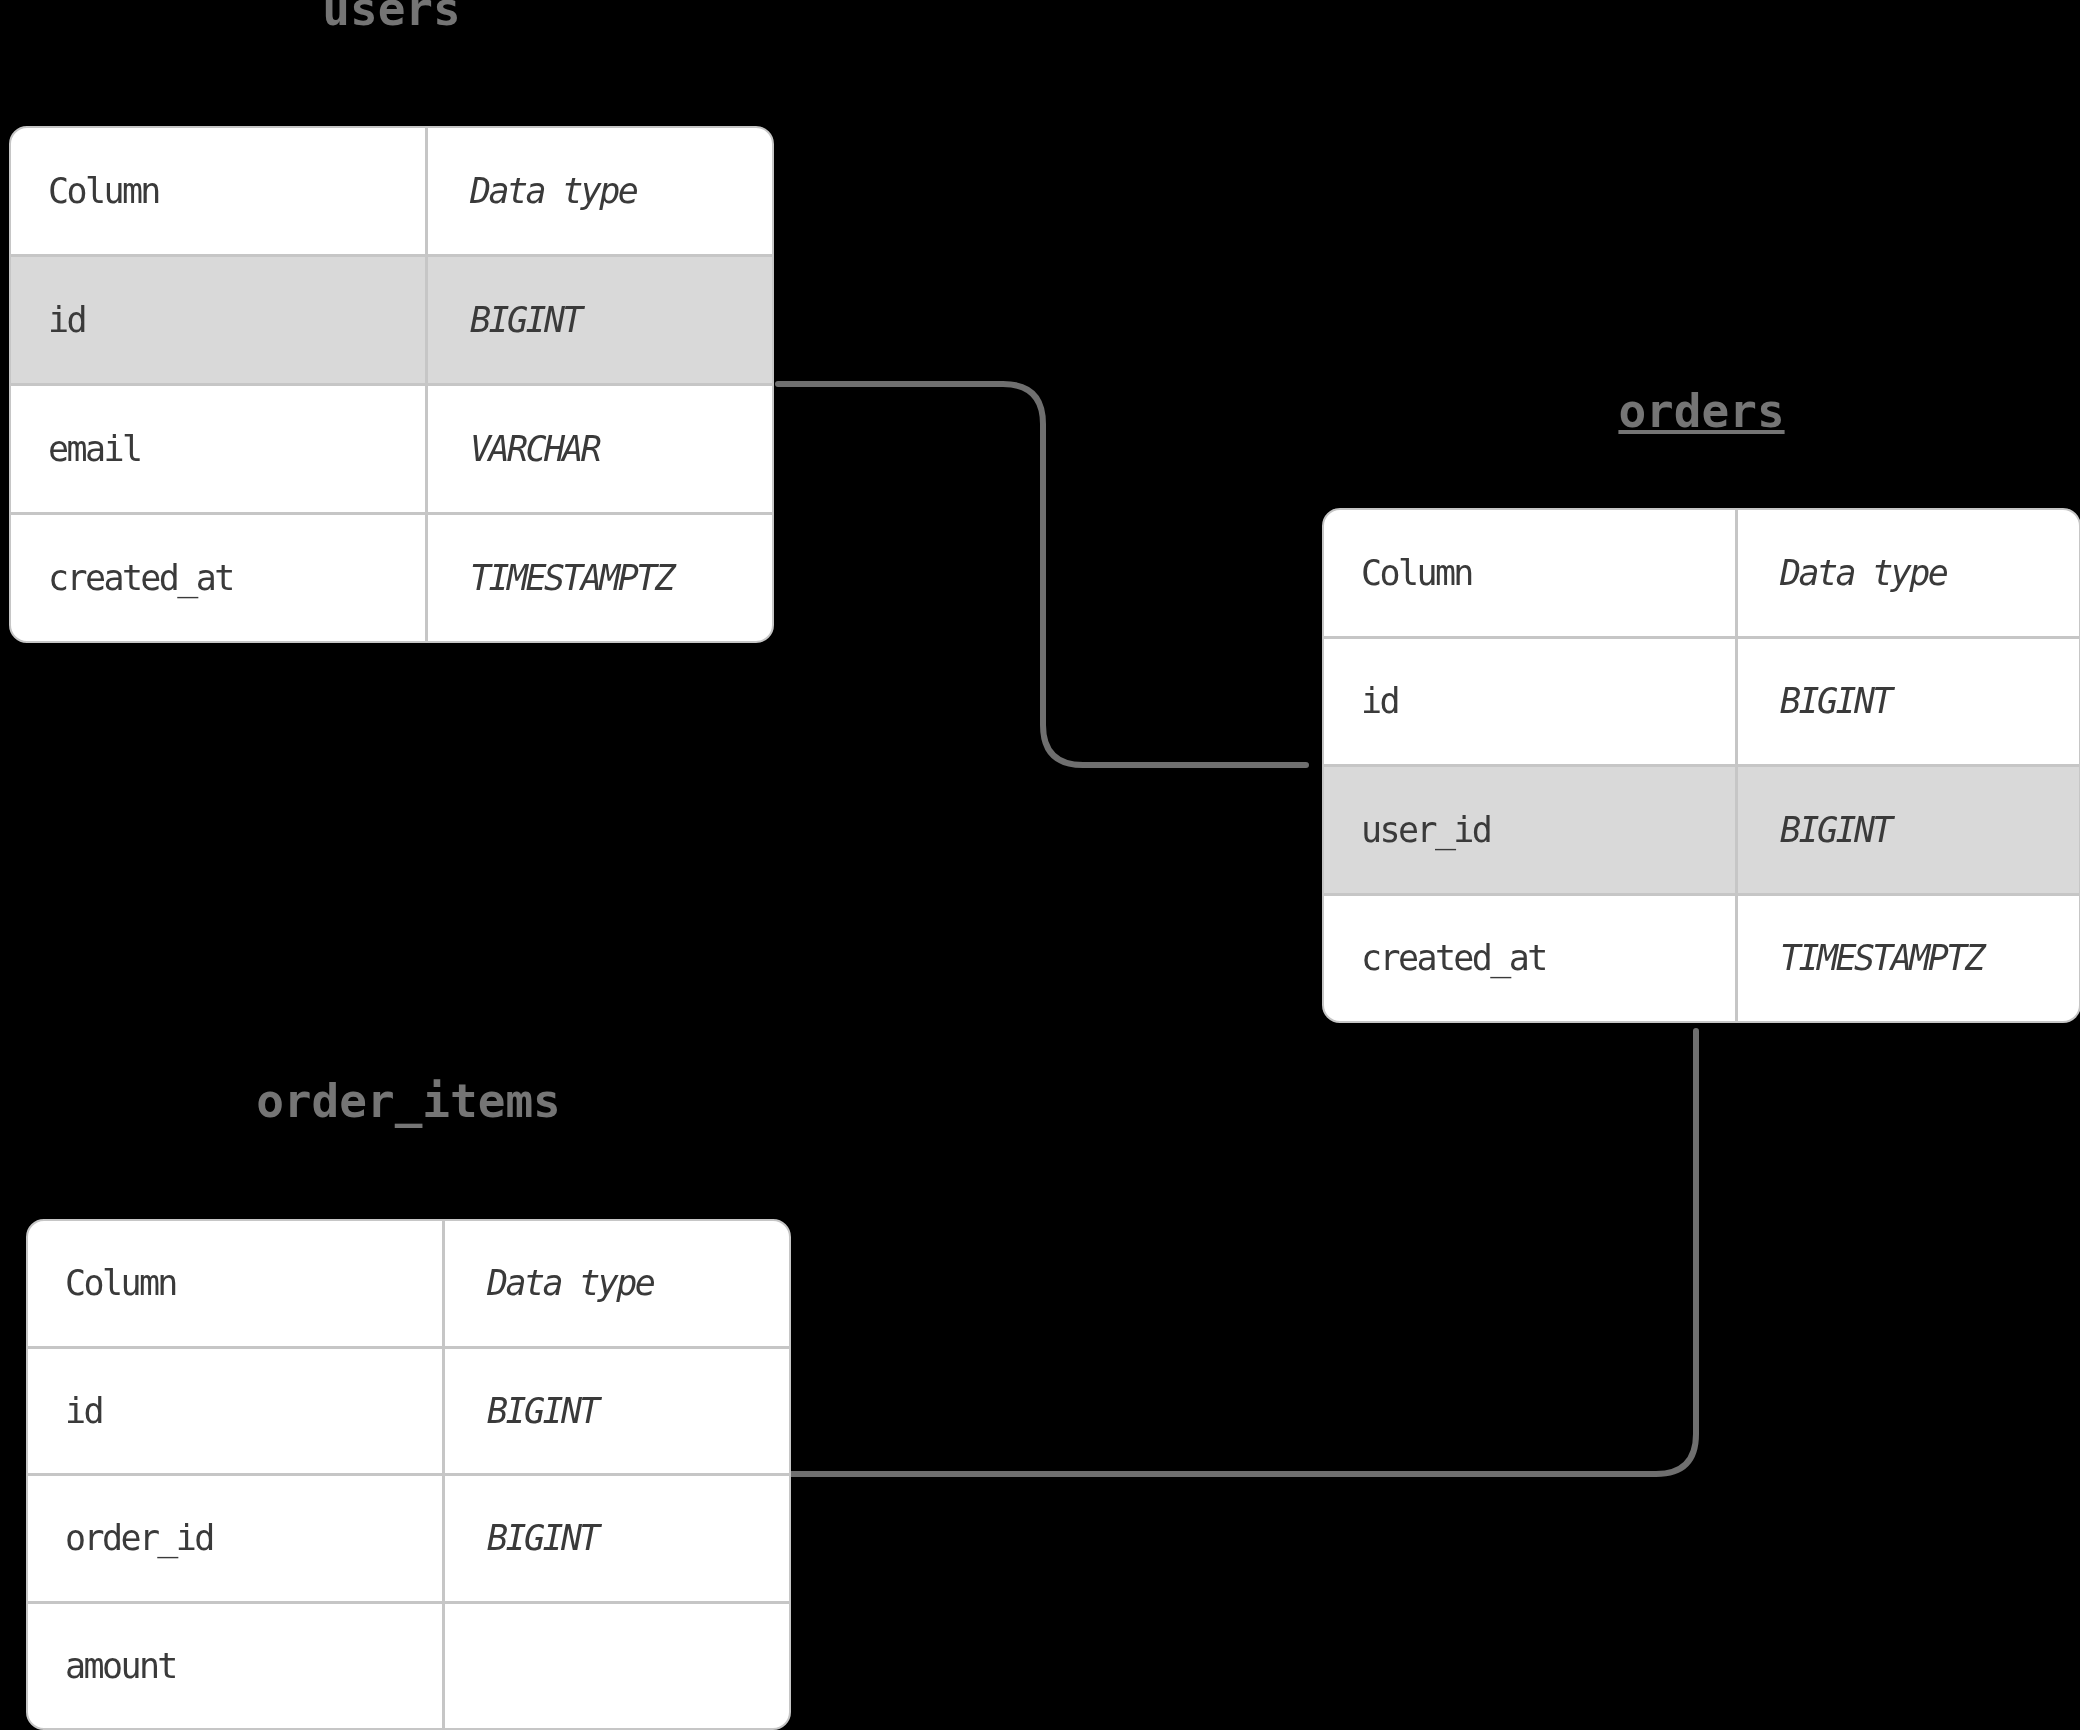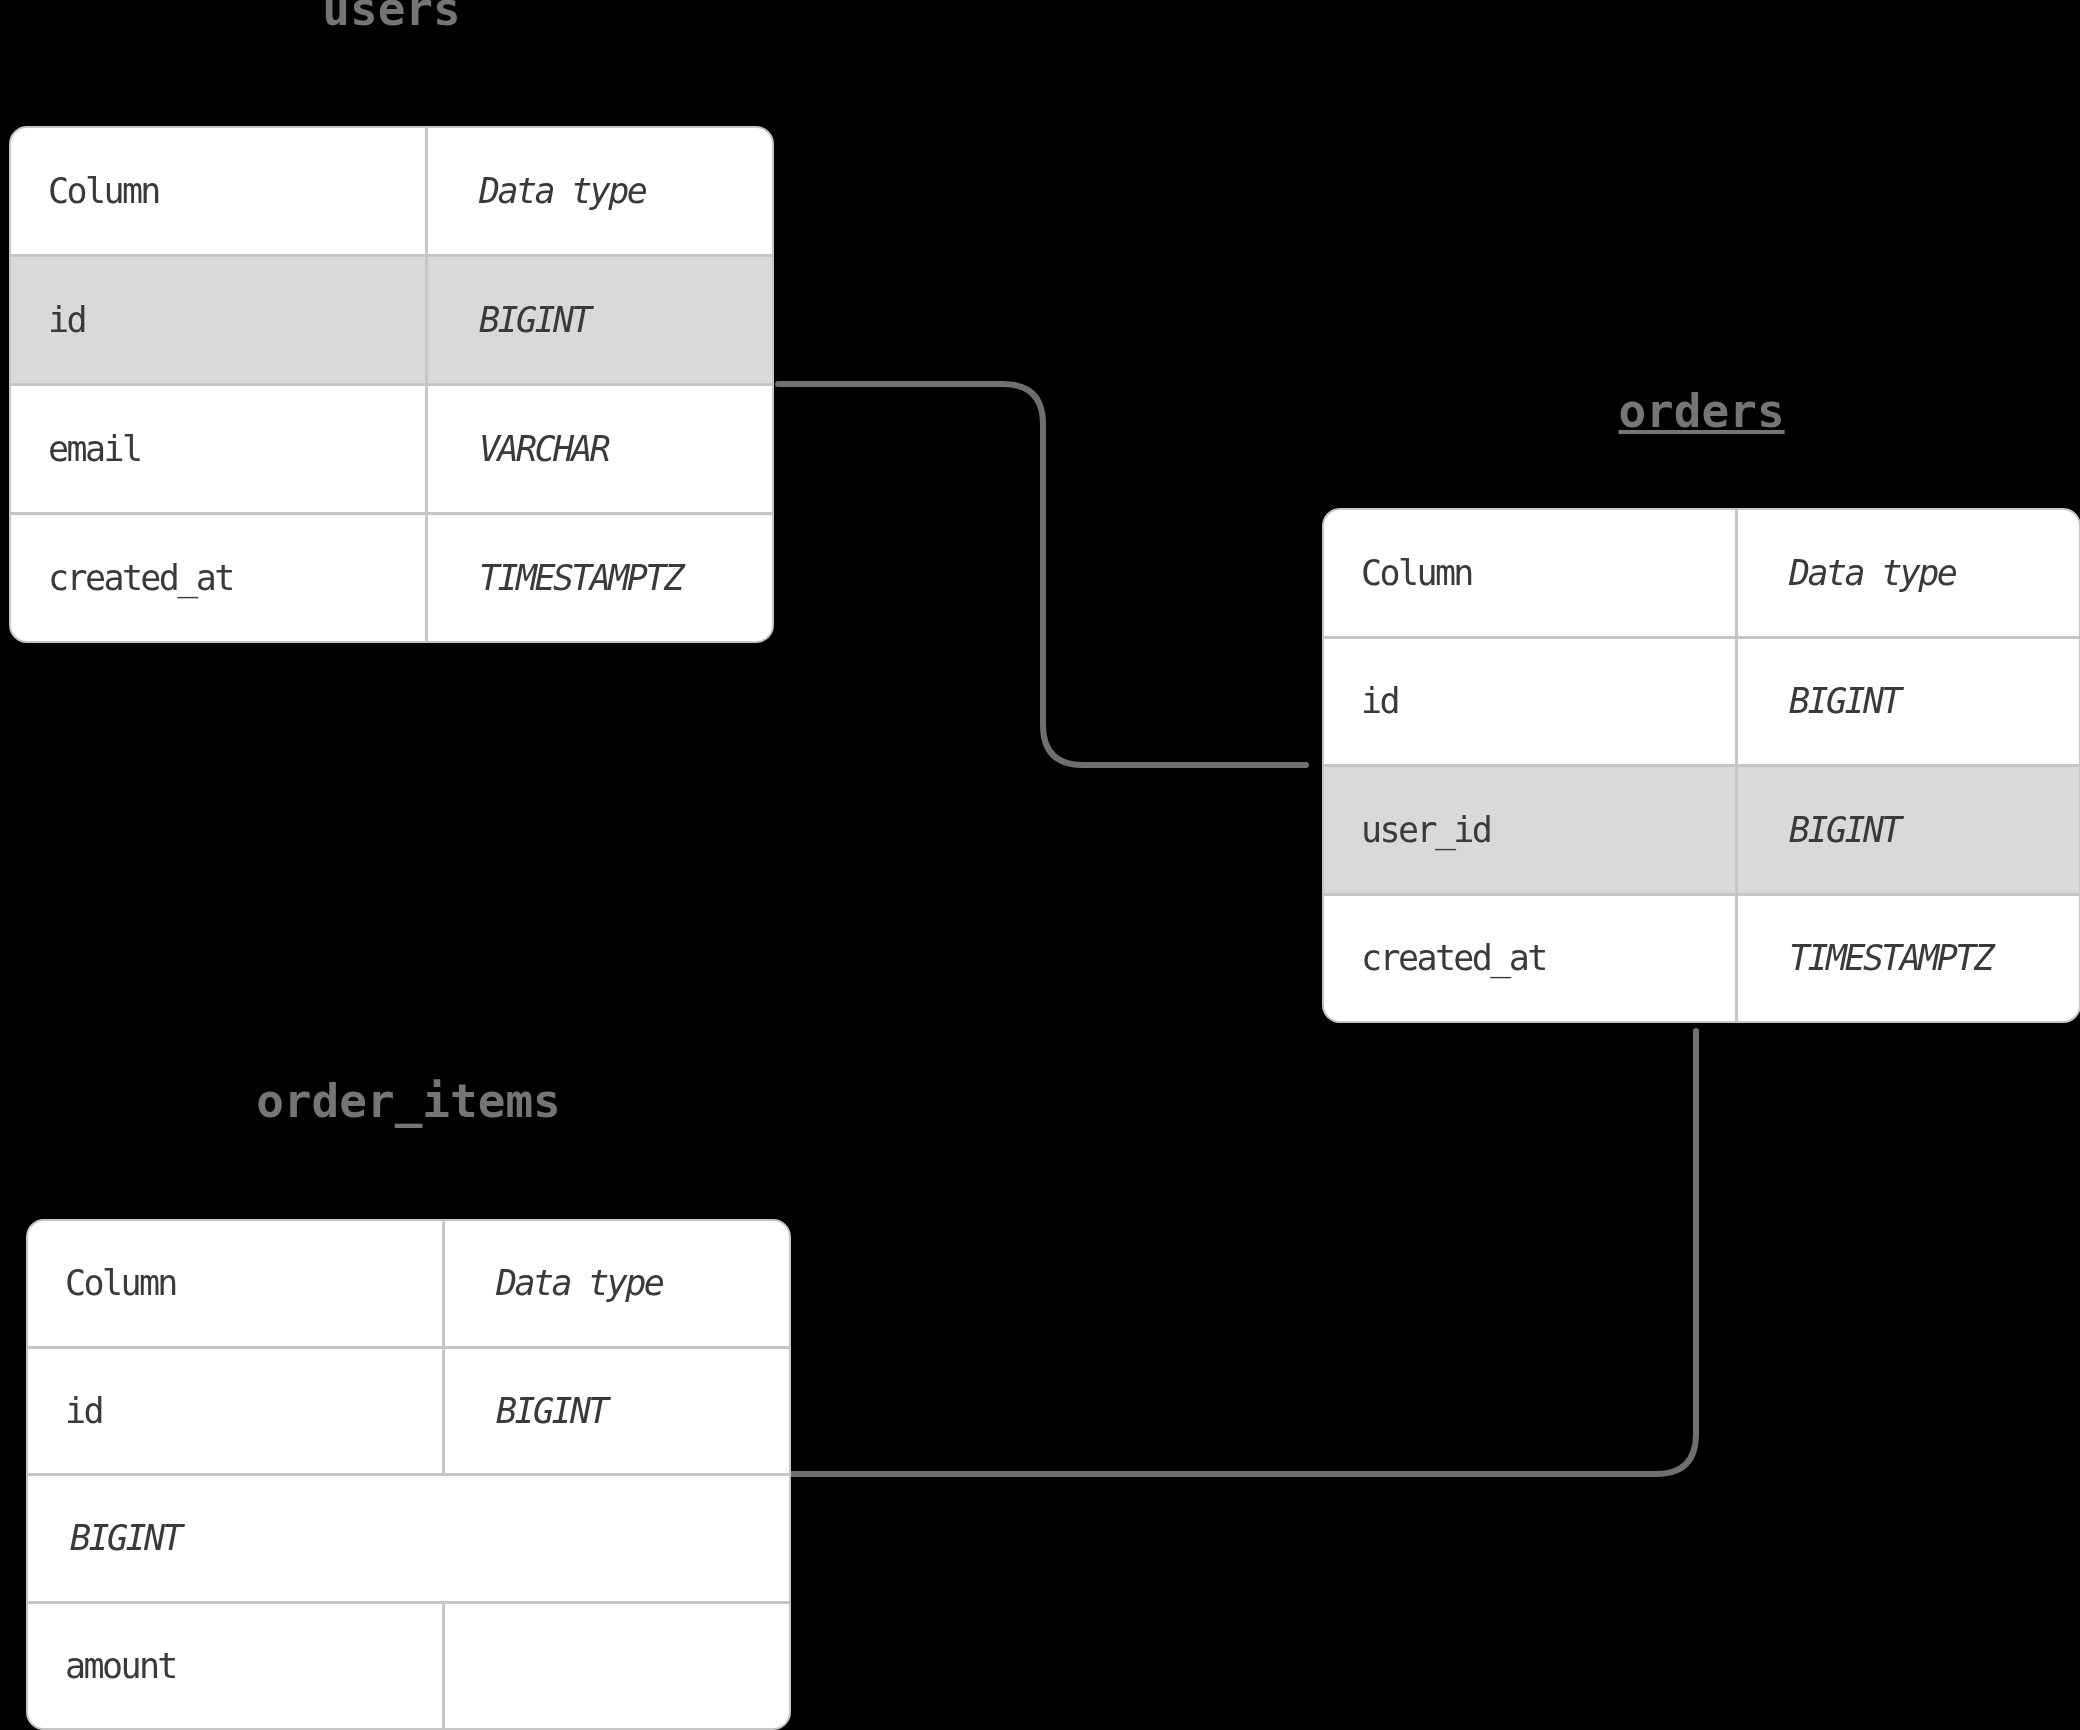--- a/index.html
+++ b/index.html
@@ -21,21 +21,21 @@
     white-space:nowrap;letter-spacing:0;
   }
   .tb-users  .table-title{top:-140px;}
   .tb-orders .table-title{top:-120px;text-decoration:underline;}
   .tb-items  .table-title{top:-141px;}
 
   .card{
     background:#ffffff;border:2px solid #c6c6c6;border-radius:18px;
     overflow:hidden;width:100%;box-sizing:border-box;
   }
-  .row{display:flex;align-items:stretch;gap:9px;}
+  .row{display:flex;align-items:stretch;}
   .row + .row{border-top:3px solid #c6c6c6;text-align:right;}
   .tb-users  .row{height:126px;}
   .tb-orders .row{height:125.5px;}
   .tb-items  .row{height:124.5px;}
   .row.hl{background:#d9d9d9;}
 
   .cell{
     display:flex;align-items:center;
     font-size:35px;letter-spacing:-2.6px;color:#3a3a3a;white-space:nowrap;
   }
@@ -101,19 +101,20 @@
   <div class="card">
     <div class="row header">
       <div class="cell c1">Column</div>
       <div class="cell c2">Data type</div>
     </div>
   <div class="row">
         <div class="cell c1">id</div>
         <div class="cell c2">BIGINT</div>
       </div>
       <div class="row">
+        <div class="cell c1">order_id</div>
         <div class="cell c2">BIGINT</div>
       </div>
       <div class="row">
         <div class="cell c1">amount</div>
       </div>
     </div>
 </div>
 
 </body></html>

